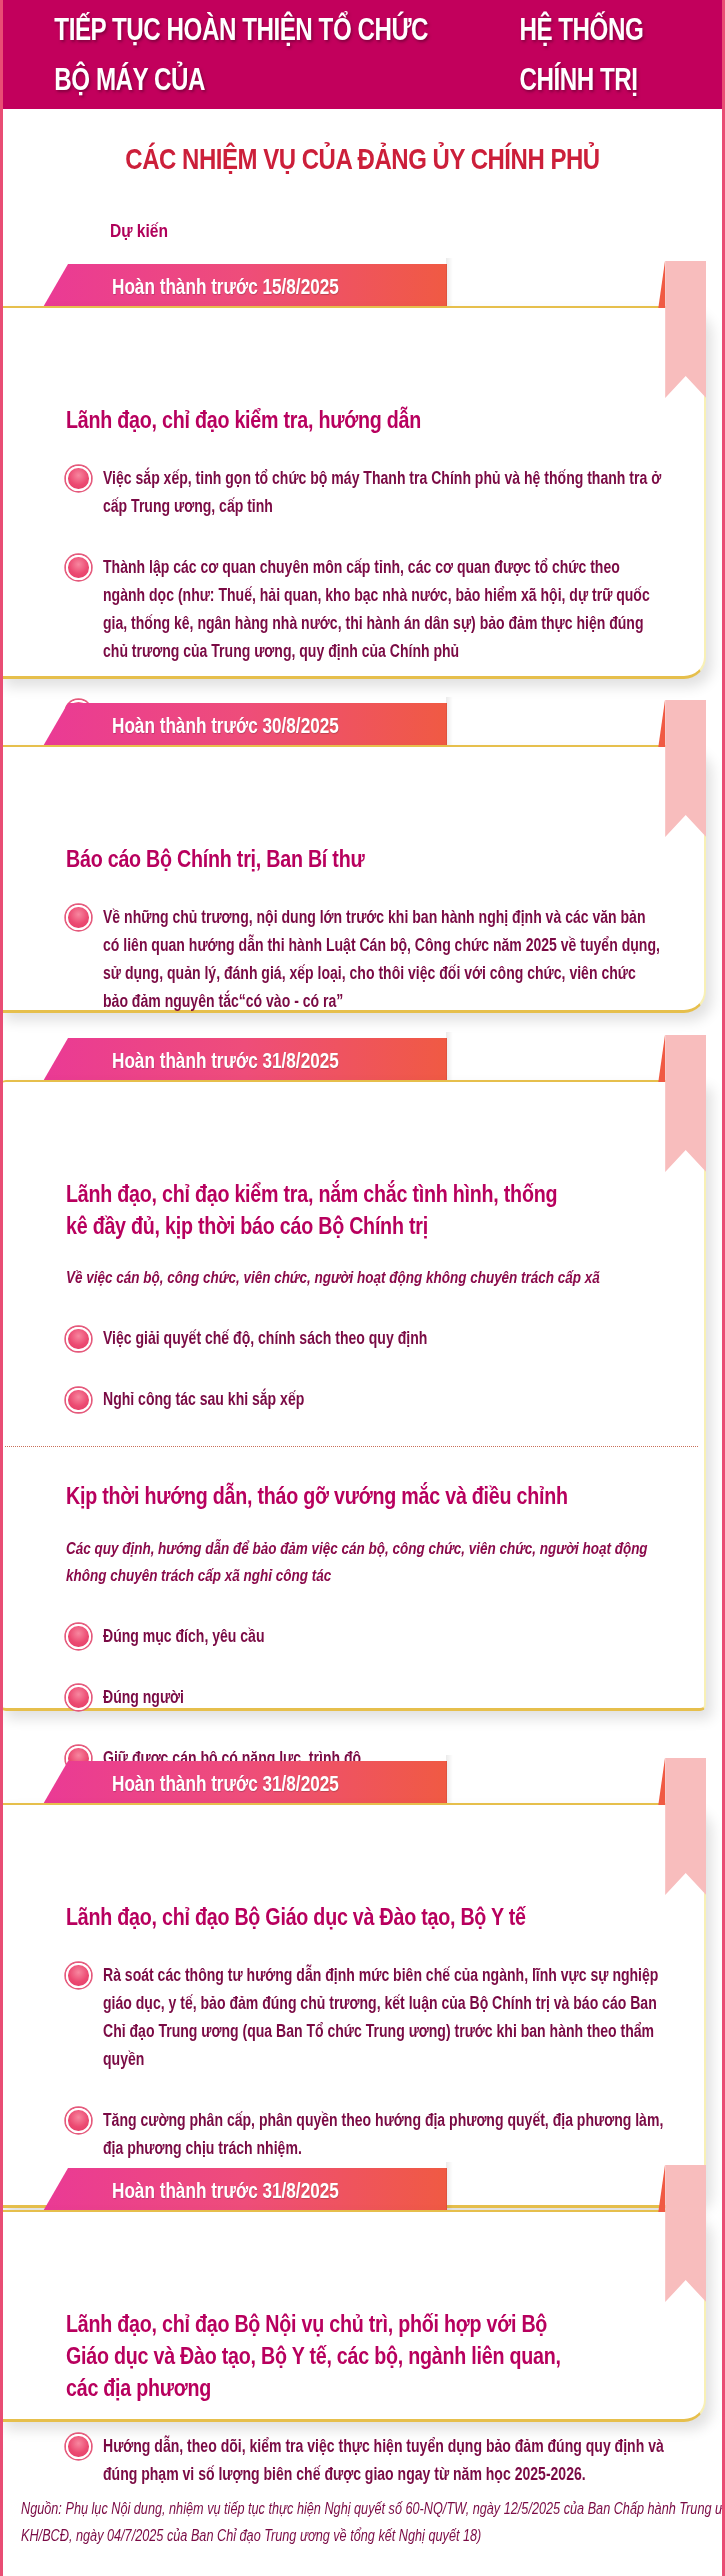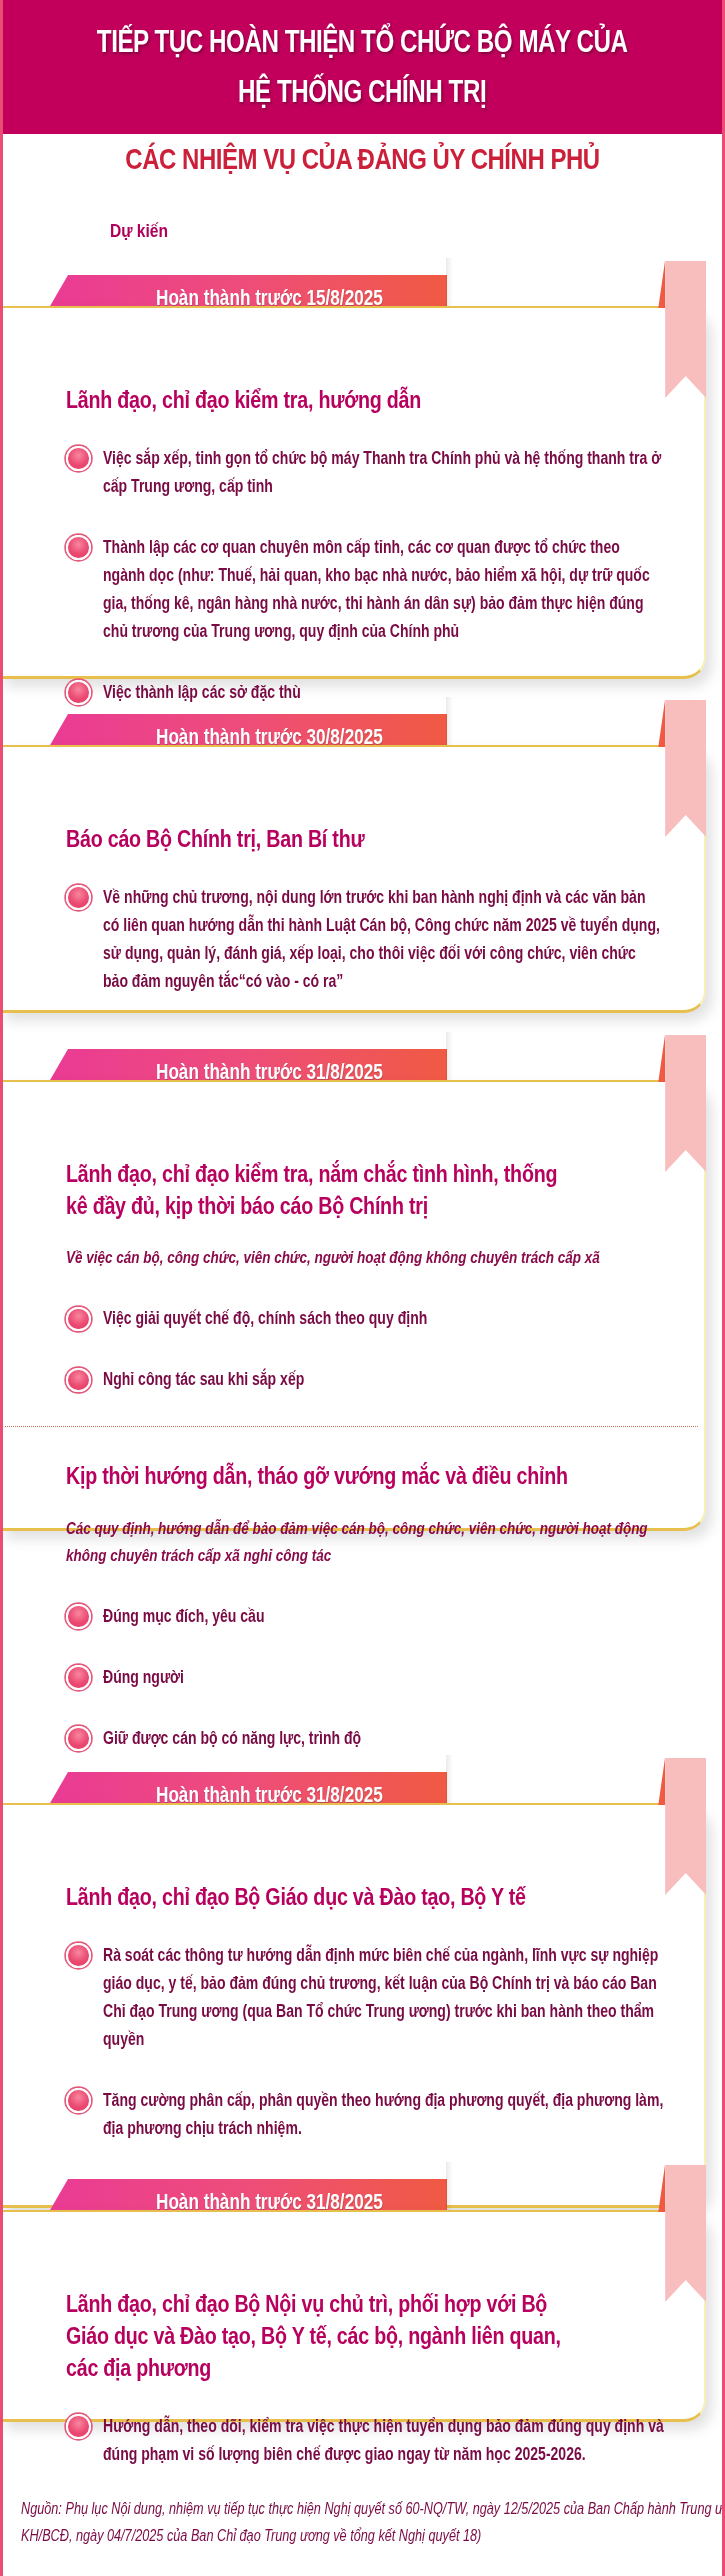--- a/index.html
+++ b/index.html
@@ -11,23 +11,23 @@
     font-family: "Liberation Sans", sans-serif;
     color: #7a0a44;
   }
   .frame-left, .frame-right {
     position: absolute; top: 0; bottom: 0; width: 2.8px; background: #e94d74; z-index: 5;
   }
   .frame-left { left: 0; }
   .frame-right { right: 0; }
 
   .header {
-    position: absolute; left: 0; top: 0; width: 725px; height: 134px;
+    position: absolute; left: 0; top: 0; width: 725px; height: 109px;
     background: #c2005c;
-    display: flex; flex-direction: column; align-items: center; justify-content: center;
+    display: flex; align-items: center; justify-content: center;
   }
   .header .title-line {
     color: #ffffff;
     font-family: "Liberation Sans", sans-serif;
     font-weight: bold;
     font-size: 31px;
     letter-spacing: -0.6px;
     line-height: 50px;
     text-shadow: 1.7px 1.7px 3.3px rgba(80,0,40,0.55);
     transform: scaleX(0.78);
@@ -39,26 +39,25 @@
     transform: scaleX(0.8);
   }
   .expected {
     position: absolute; left: 110px; top: 220px;
     color: #b0005a; font-weight: bold; font-size: 19px;
     transform: scaleX(0.82); transform-origin: left;
   }
 
   .section { position: absolute; left: 0; width: 725px; }
   .tab {
-    position: absolute; left: 42px; top: 14px; width: 405px; height: 45px;
+    position: absolute; left: 42px; top: 3px; width: 405px; height: 45px;
     clip-path: polygon(26px 0, 405px 0, 405px 45px, 0 45px);
     background: linear-gradient(90deg, #ea3a95 0%, #ee4d7a 50%, #f05a43 100%);
     display: flex; align-items: center;
     box-shadow: 2.2px 0 3.3px rgba(0,0,0,0.1);
-    justify-content: flex-end;
   }
   .tab-shadow {
     position: absolute; left: 446px; top: -3.3px; width: 6.7px; height: 48px;
     background: linear-gradient(90deg, rgba(0,0,0,0.08), rgba(0,0,0,0));
   }
   .tab span {
     color: #ffffff; font-weight: bold; font-size: 22px;
     margin-left: 70px; white-space: nowrap;
     transform: scaleX(0.78); transform-origin: left;
     text-shadow: 0.6px 0.6px 1.1px rgba(0,0,0,0.2);
@@ -78,21 +77,21 @@
     background: #f8bdbd;
     clip-path: polygon(0 0, 100% 0, 100% 100%, 50% 84%, 0 100%);
     z-index: 3;
   }
   .ribbon-fold {
     position: absolute; right: 39px; top: -47px; width: 6.7px; height: 47px;
     background: #f05a43;
     clip-path: polygon(100% 0, 100% 100%, 0 100%);
     z-index: 2;
   }
-  .card-body { padding: 76px 39px 33px 66px; position: relative; }
+  .card-body { padding: 96px 39px 33px 66px; position: relative; }
   .group-title {
     color: #b8005e; font-weight: bold; font-size: 24.6px; line-height: 32px;
     letter-spacing: -0.3px;
     transform: scaleX(0.8); transform-origin: left;
     width: 125%;
     margin-bottom: 28px;
   }
   .group-note {
     color: #8a0a4a; font-weight: bold; font-style: italic; font-size: 17.3px; line-height: 27px;
     transform: scaleX(0.78); transform-origin: left; width: 128%;
@@ -177,21 +176,21 @@
         </div>
     </div>
   </div>
 </section>
 
 <section class="section" style="top:1035px;">
   <div class="tab">
       <span>Hoàn thành trước 31/8/2025</span>
     </div>
   <div class="tab-shadow"></div>
-  <div class="card" style="height:451px;">
+  <div class="card" style="height:631px;border-radius:6px;">
     <div class="ribbon-fold"></div>
     <div class="ribbon"></div>
     <div class="card-body">
       <div class="group-title" style="width:105%;">Lãnh đạo, chỉ đạo kiểm tra, nắm chắc tình hình, thống kê đầy đủ, kịp thời báo cáo Bộ Chính trị</div>
       <div class="group-note">Về việc cán bộ, công chức, viên chức, người hoạt động không chuyên trách cấp xã</div>
       <div class="item">
           <span class="bullet"></span>
           <div class="item-text">Việc giải quyết chế độ, chính sách theo quy định</div>
         </div>
       <div class="item">

